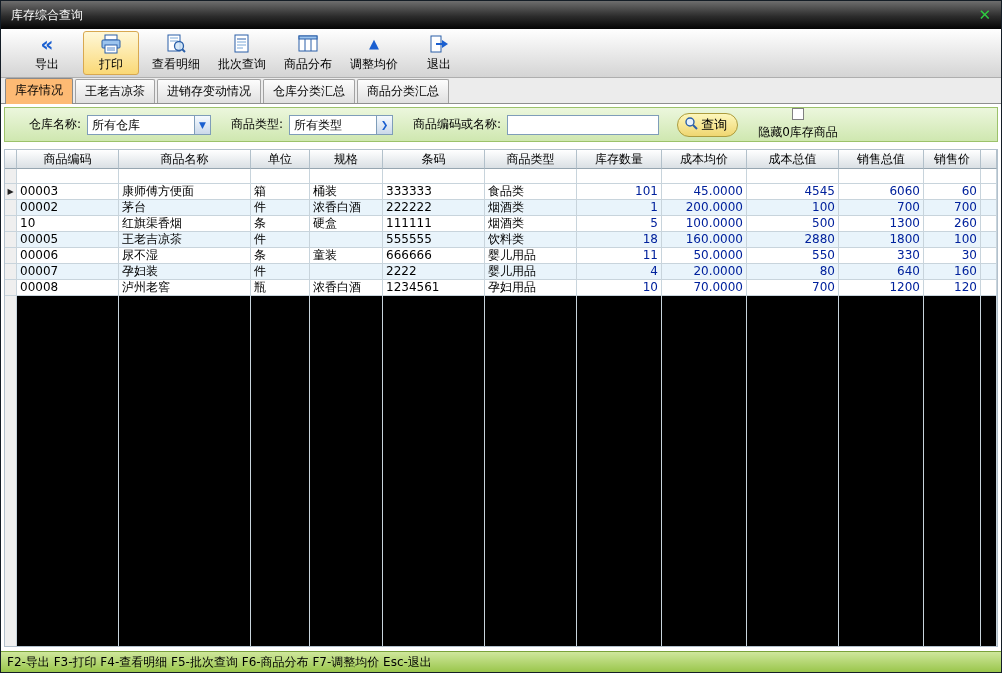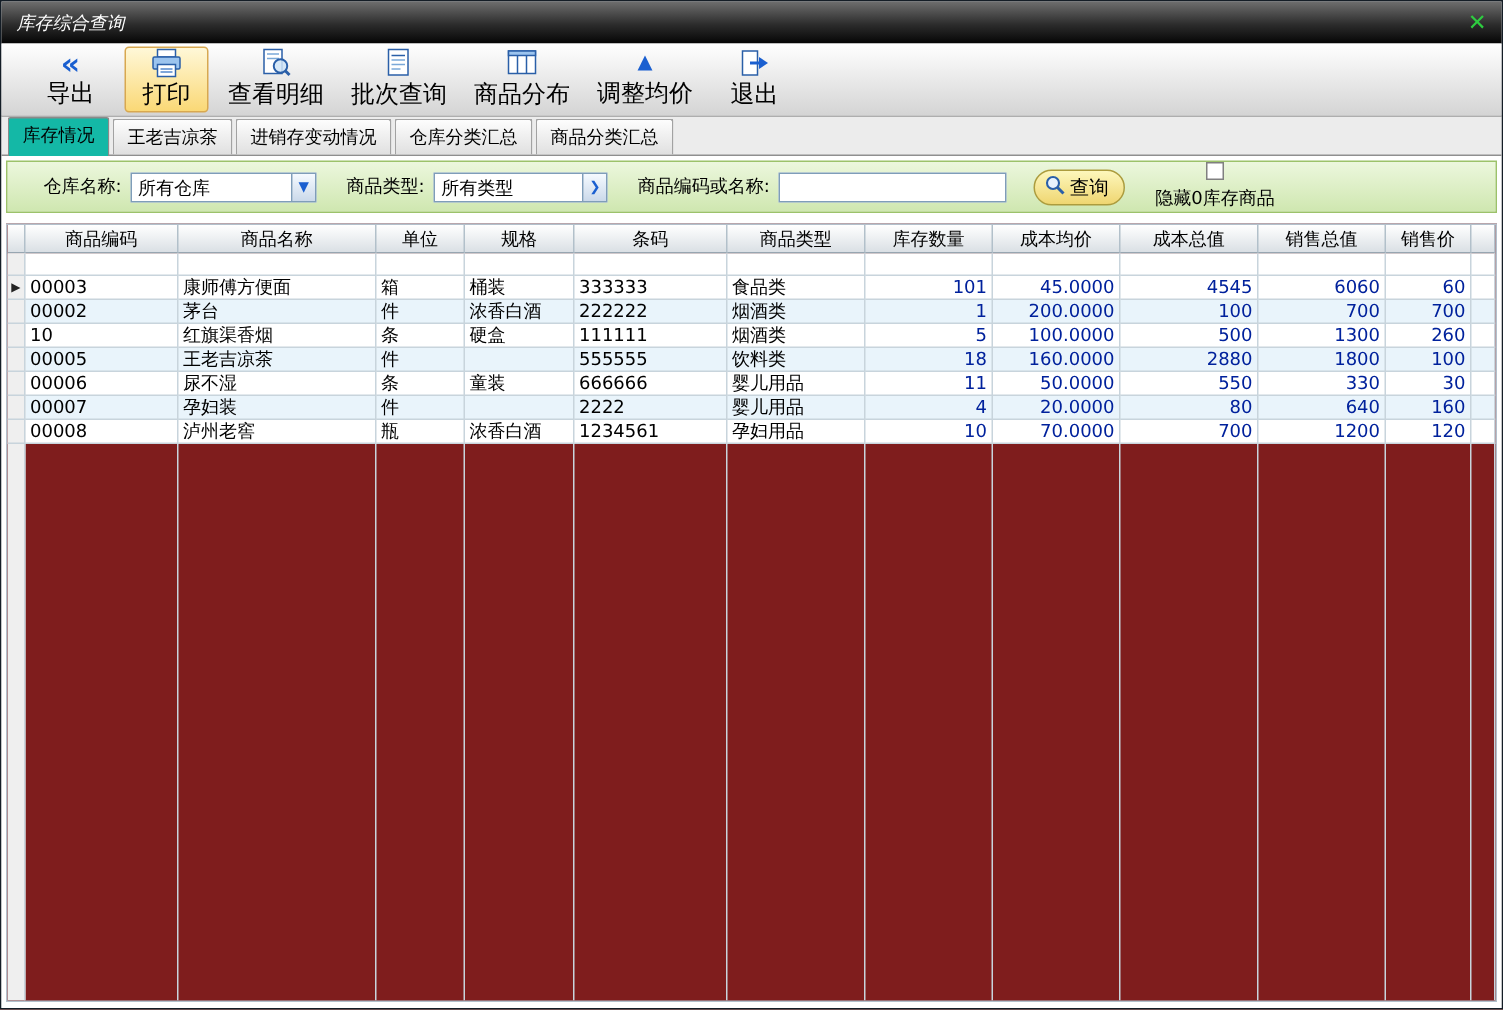--- a/index.html
+++ b/index.html
@@ -4,63 +4,63 @@
 <style>
   * { box-sizing: border-box; margin: 0; padding: 0; }
   html,body { width:1002px; height:673px; overflow:hidden; }
   body { font-family:"DejaVu Sans","Liberation Sans",sans-serif; font-size:12px; background:#444; }
 
   .window { width:1002px; height:673px; border:1px solid #141d26; display:flex; flex-direction:column; background:#f0f0f0; }
 
   
   .titlebar { flex:0 0 28px; background:linear-gradient(180deg,#6e6e6e 0%,#2c2c2c 55%,#050505 100%);
               display:flex; align-items:center; padding:0 10px; color:#fff; }
-  .titlebar .ttl { flex:1; font-size:12px;font-style:italic; }
+  .titlebar .ttl { flex:1; font-size:12px; }
   .closebtn { color:#2ecc40; font-weight:bold; font-size:15px; line-height:15px; cursor:pointer; }
 
   
   .toolbar { flex:0 0 49px; background:linear-gradient(#ffffff,#d4d4d4); border-bottom:1px solid #aeaeae;
              display:flex; align-items:center; padding-left:18px; gap:8px; }
   .tbtn { min-width:56px; height:44px; display:flex; flex-direction:column; align-items:center;
           justify-content:center; gap:1px; border:1px solid transparent; border-radius:3px; padding:1px 4px; cursor:pointer; }
   .tbtn.active { background:linear-gradient(#fff8d8,#fad876); border-color:#d8a850; }
   .ticon { height:21px; display:flex; align-items:center; justify-content:center; }
   .glyph-ic { color:#1a5fd0; font-weight:bold; font-size:20px; line-height:18px; }
   .glyph-ic.tri { font-size:13px; }
-  .tlabel { font-size:16px; color:#000; }
+  .tlabel { font-size:12px; color:#000; }
 
   
   .tabs { flex:0 0 25px; background:#ececec; display:flex; align-items:flex-end; padding-left:4px;
           border-bottom:1px solid #8f8f8f; }
   .tab { font-size:12px; padding:3px 9px; border:1px solid #a2a2a2; border-bottom:none;
          background:linear-gradient(#fdfdfd,#e0e0e0); margin-right:2px; border-radius:2px 2px 0 0; cursor:pointer; }
-  .tab.active { background:#14b8a6; margin-bottom:-1px; padding-bottom:5px; border-color:#8a8a8a; }
+  .tab.active { background:#fdba74; margin-bottom:-1px; padding-bottom:5px; border-color:#8a8a8a; }
 
   
   .content { flex:1; background:#fff; display:flex; flex-direction:column; padding:3px 3px 4px; min-height:0; }
 
   .filterbar { flex:0 0 34px; background:linear-gradient(#ecf7dd,#cfe7b0); border:1px solid #9cc26a;
                display:flex; align-items:center; padding:0 8px 0 24px; gap:6px; }
   .flabel { color:#000; }
   .combo { background:#fff; border:1px solid #7f9db9; height:20px; display:flex; align-items:stretch; cursor:pointer; }
   .combo .val { padding:1px 4px; flex:1; line-height:17px; white-space:nowrap; }
   .combo .arrow { width:16px; background:linear-gradient(#f5faff,#cbd9ea); border-left:1px solid #7f9db9;
                   color:#1a5fd0; font-size:9px; display:flex; align-items:center; justify-content:center; }
   .combo.wh { width:124px; margin-right:14px; }
-  .combo.tp { width:116px; margin-right:14px; }
+  .combo.tp { width:104px; margin-right:14px; }
   .txtinput { width:152px; height:20px; border:1px solid #7f9db9; font-size:12px; padding:0 3px; margin-right:12px; }
   .querybtn { height:24px; padding:0 10px 0 6px; border:1px solid #ac9c3e; border-radius:12px;
               background:linear-gradient(#fdf7bc,#efd671); display:flex; align-items:center; gap:3px;
               font-size:13px; cursor:pointer; margin-right:14px;justify-content:center; }
   .chkwrap { display:flex; align-items:center; gap:4px;flex-direction:column; }
   .chk { width:12px; height:12px; border:1px solid #808080; background:#fff; cursor:pointer; }
 
   
   .grid { margin-top:7px; flex:1; display:flex; flex-direction:column; border:1px solid #b2c0cc;
-          background:#7f1d1d; overflow:hidden; min-height:0; }
+          background:#000000; overflow:hidden; min-height:0; }
   .trow { display:grid; grid-template-columns:12px 102px 132px 59px 73px 102px 92px 85px 85px 92px 85px 57px minmax(0,1fr); }
   .hrow { flex:0 0 19px; background:linear-gradient(#ffffff,#d8dee3); }
   .hcell { border-right:1px solid #b2c0ca; border-bottom:1px solid #97a6b1; display:flex; align-items:center;
            justify-content:center; font-size:12px; color:#000; overflow:hidden; white-space:nowrap; cursor:pointer; }
   .blankrow { flex:0 0 15px; background:#fff; }
   .drow { flex:0 0 16px; background:#fff; cursor:default; }
   .drow.alt { background:#e9f4fb; }
   .cell { border-right:1px solid #c8d4dc; border-bottom:1px solid #c8d4dc; font-size:12px; line-height:15px;
           padding:0 3px; overflow:hidden; white-space:nowrap; color:#000; }
   .cell.num { text-align:right; color:#00219c; }
@@ -339,14 +339,17 @@
           <div class="cell"></div>
           <div class="cell"></div>
           <div class="cell"></div>
           <div class="cell"></div>
           <div class="cell"></div>
         </div>
 
     </div>
   </div>
 
+  <div class="statusbar">
+    <span>F2-导出 F3-打印 F4-查看明细 F5-批次查询 F6-商品分布 F7-调整均价 Esc-退出</span>
+  </div>
 
 </div>
 
 </body></html>

